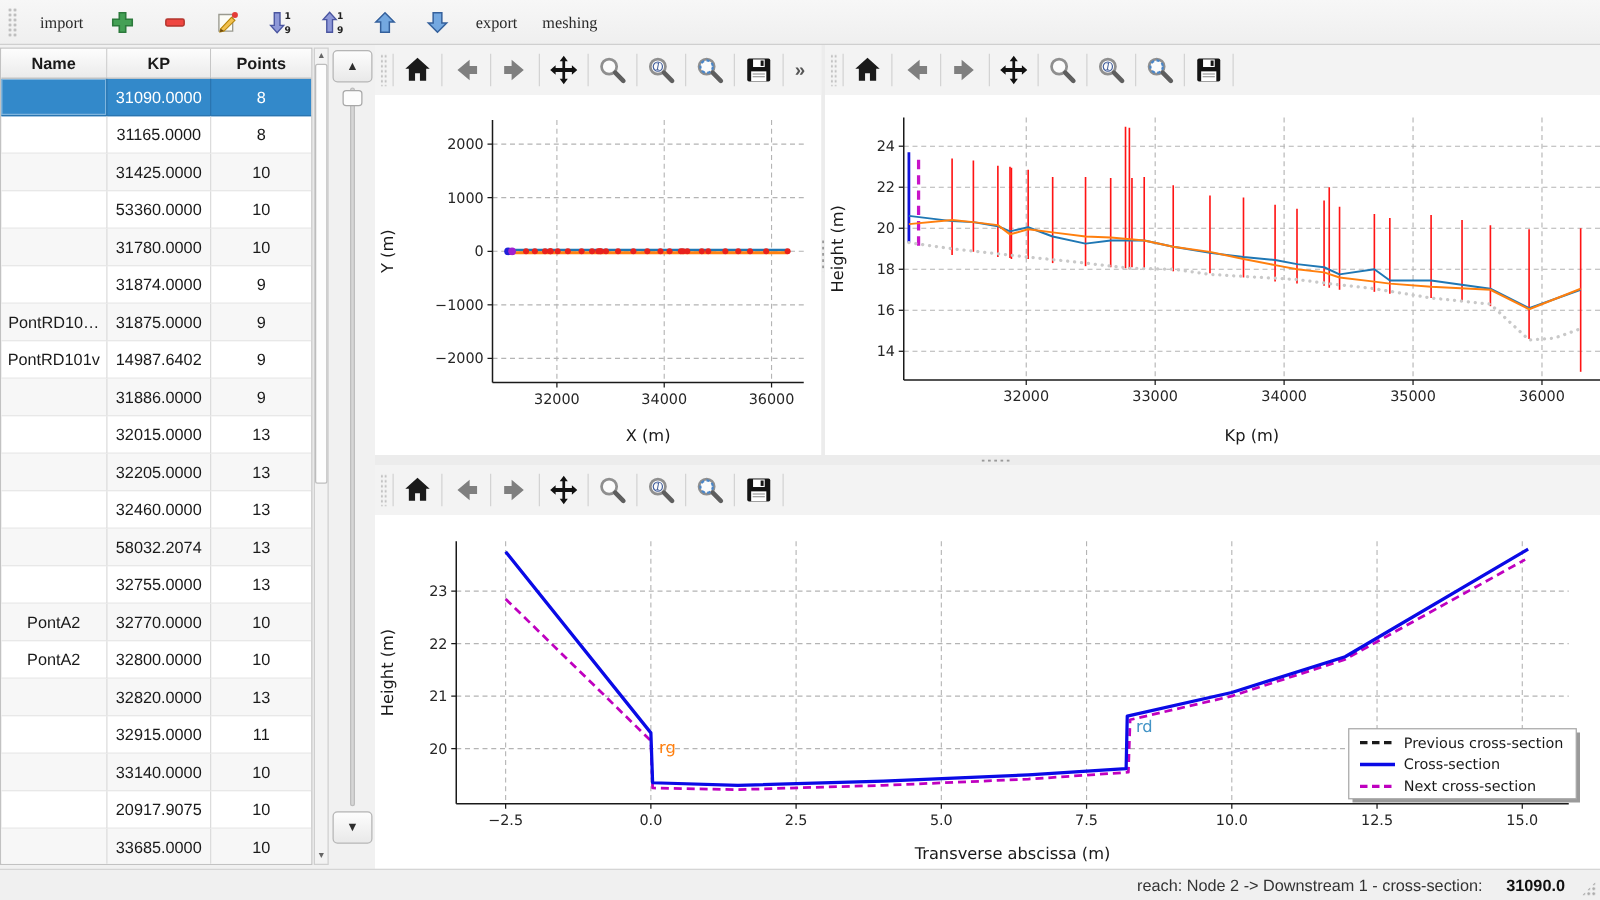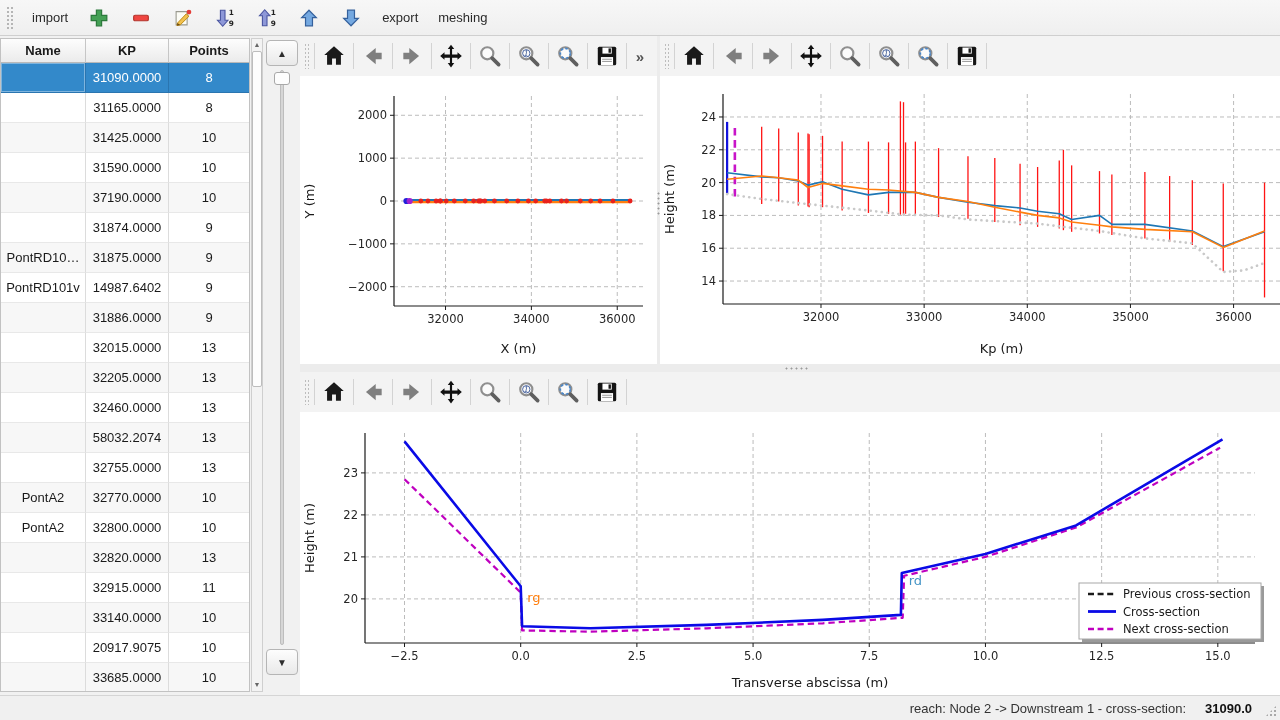--- a/index.html
+++ b/index.html
@@ -4,21 +4,21 @@
 <style>
   * { margin:0; padding:0; box-sizing:border-box; }
   html,body { width:1280px; height:720px; overflow:hidden; }
   body { font-family:"Liberation Sans","DejaVu Sans",sans-serif; font-size:13px; background:#f1f1f1; color:#1a1a1a; }
   .app { width:1280px; height:720px; display:flex; flex-direction:column; }
 
   
   .topbar { height:36px; background:linear-gradient(#f7f7f7,#efefef); border-bottom:1px solid #cfcfcf; display:flex; align-items:center; gap:4px; padding:0 6px; flex:0 0 36px; }
   .topbar .grip { width:8px; height:24px; background-image:radial-gradient(circle,#b5b5b5 1px,transparent 1.2px); background-size:4px 4px; margin-right:6px; }
   .tb-item { display:flex; align-items:center; justify-content:center; height:30px; min-width:34px; padding:0 8px; border-radius:3px; cursor:default; }
-  .tb-item.text { color:#2a2a2a; }
+  .tb-item.text { color:#2a2a2a;font-family:Liberation Serif, serif; }
   .tb-item svg { display:block; }
 
   
   .main { flex:1 1 auto; display:flex; min-height:0; }
 
   
   .left-panel { width:300px; flex:0 0 300px; position:relative; background:#f1f1f1; }
   .cs-table { position:absolute; left:0; top:2px; width:250px; bottom:3px; background:#fff; border:1px solid #c2c2c2; overflow:hidden; }
   .thead { display:flex; height:24px; }
   .th { display:flex; align-items:center; justify-content:center; font-weight:bold; background:linear-gradient(#fdfdfd,#ebebeb); border-right:1px solid #c6c6c6; border-bottom:1px solid #b9b9b9; }
@@ -142,26 +142,26 @@
               <div class="td c-kp">31165.0000</div>
               <div class="td c-points">8</div>
             </div>
             <div class="trow">
               <div class="td c-name"></div>
               <div class="td c-kp">31425.0000</div>
               <div class="td c-points">10</div>
             </div>
             <div class="trow">
               <div class="td c-name"></div>
-              <div class="td c-kp">31590.0000</div>
+              <div class="td c-kp">53360.0000</div>
               <div class="td c-points">10</div>
             </div>
             <div class="trow">
               <div class="td c-name"></div>
-              <div class="td c-kp">37190.0000</div>
+              <div class="td c-kp">31780.0000</div>
               <div class="td c-points">10</div>
             </div>
             <div class="trow">
               <div class="td c-name"></div>
               <div class="td c-kp">31874.0000</div>
               <div class="td c-points">9</div>
             </div>
             <div class="trow">
               <div class="td c-name">PontRD10…</div>
               <div class="td c-kp">31875.0000</div>

